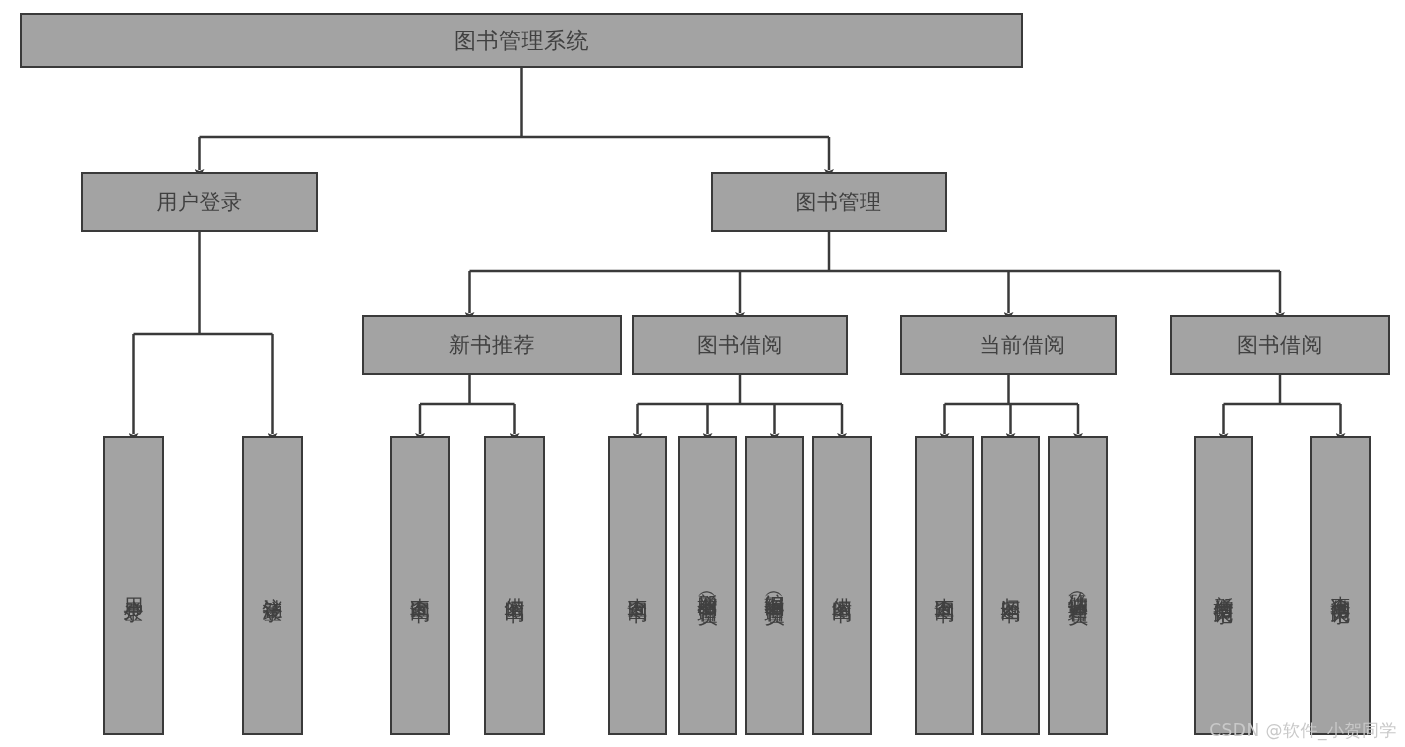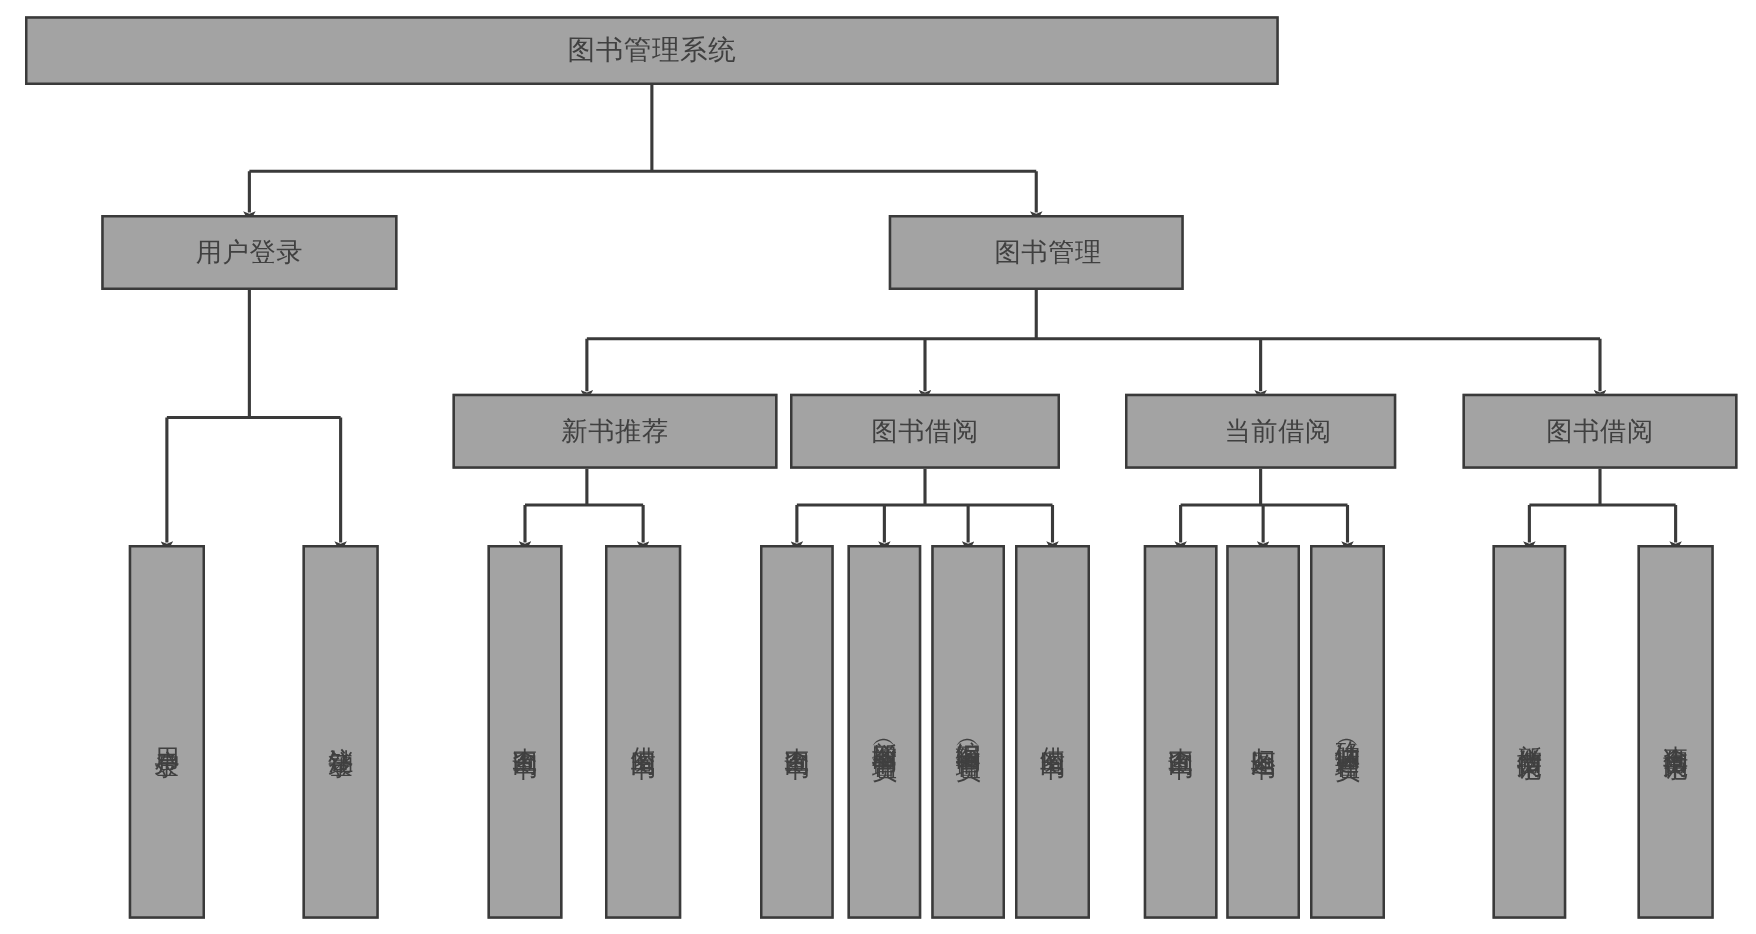--- a/index.html
+++ b/index.html
@@ -170,13 +170,14 @@
         <span class="label">确认归还（管理员）</span>
       </div>
       <div class="node vertical" style="left: 1194px; top: 436px; width: 59px; height: 299px;">
         <span class="label">新增借阅记录</span>
       </div>
       <div class="node vertical" style="left: 1310px; top: 436px; width: 61px; height: 299px;">
         <span class="label">查询借阅记录</span>
       </div>
     </div>
 
+  <div id="watermark">CSDN @软件_小贺同学</div>
 </div>
 
 </body></html>

